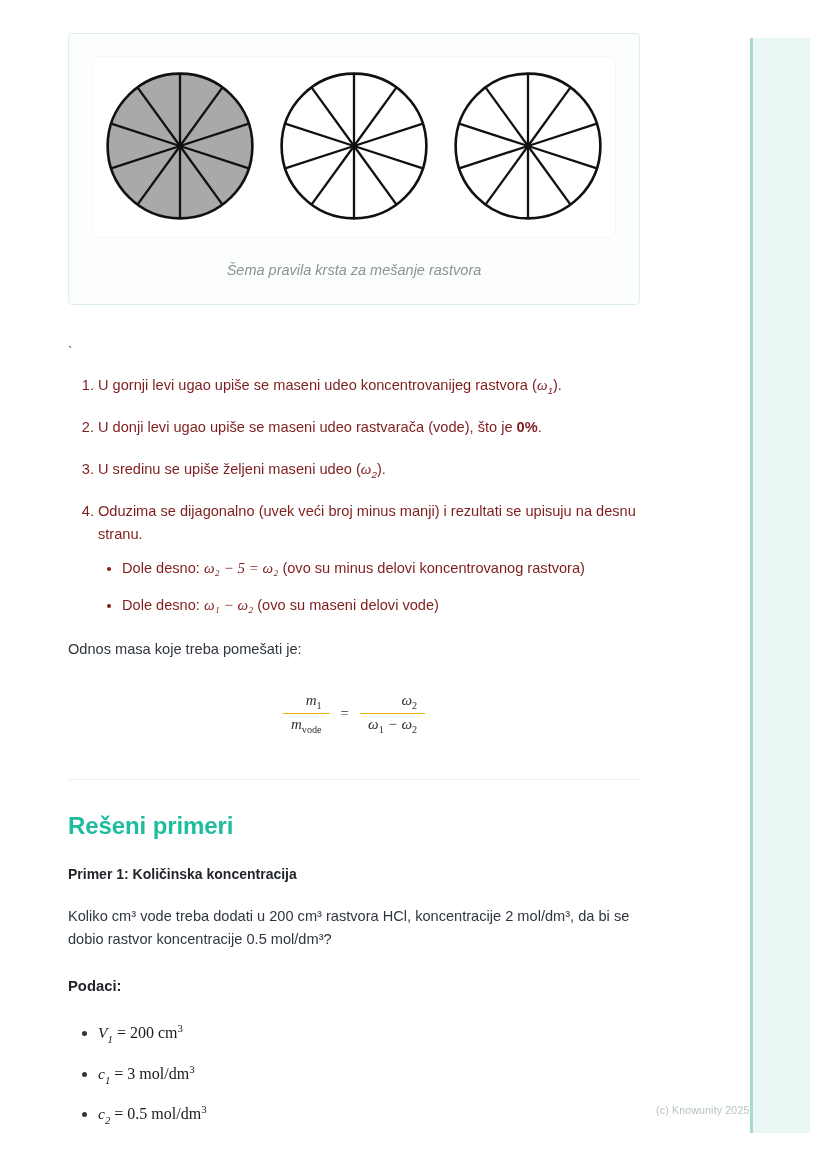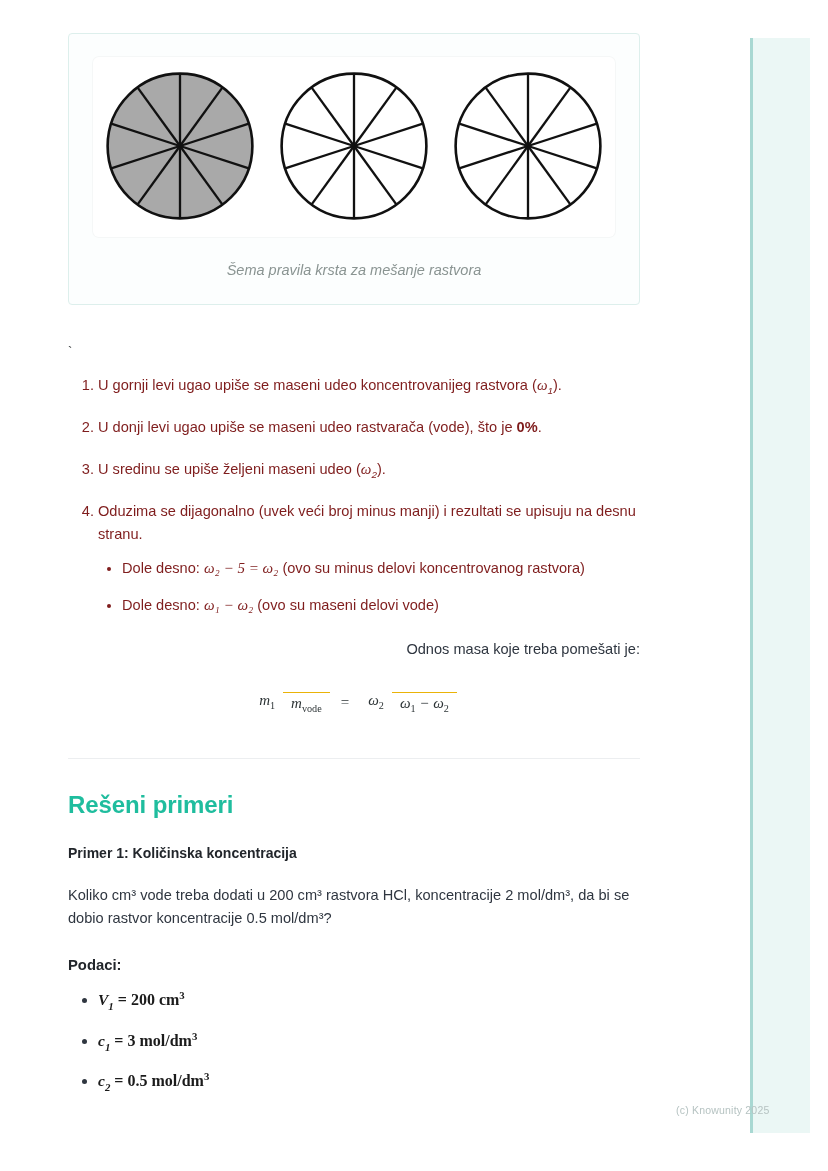--- a/index.html
+++ b/index.html
@@ -24,21 +24,21 @@
     top: 38px;
     width: 60px;
     height: 1095px;
     background: #ebf7f5;
     border-left: 3px solid #a8d8d2;
   }
 
   
   #watermark {
     position: absolute;
-    left: 676px;
+    left: 656px;
     top: 1104px;
     font-size: 10.5px;
     color: #b6c3c2;
     letter-spacing: .2px;
     white-space: nowrap;
     z-index: 5;
   }
 
   
   #content {
@@ -83,21 +83,21 @@
     height: 14px;
   }
 
   
   .para {
     margin-top: 23px;
     font-size: 14.6px;
     line-height: 1.62;
     color: #2f3640;
   }
-  .para.tight { margin-top: 21px; text-align: right; }
+  .para.tight { margin-top: 21px; }
 
   
   ol.steps {
     margin: 14px 0 0 0;
     padding-left: 30px;
     font-size: 14.6px;
     line-height: 1.62;
     color: #7f1d1d;
   }
   ol.steps > li { margin-bottom: 17px; }
@@ -119,21 +119,22 @@
   .equation {
     margin-top: 30px;
     display: flex;
     justify-content: center;
     align-items: center;
     font-family: "Liberation Serif", serif;
     font-size: 15px;
   }
   .frac {
     display: inline-flex;
-    align-items: flex-start;
+    flex-direction: column;
+    align-items: flex-end;
     vertical-align: middle;
   }
   .frac .num {
     padding: 0 8px 2px 8px;
     font-style: italic;
   }
   .frac .den {
     border-top: 1px solid #eab308;
     padding: 2px 8px 0 8px;
     font-style: italic;
@@ -167,24 +168,23 @@
   }
   .bold-lead {
     margin-top: 26px;
     font-size: 14.8px;
     font-weight: bold;
     color: #22262b;
   }
 
   
   ul.data-list {
-    margin: 16px 0 0 0;
+    margin: 28px 0 0 0;
     padding-left: 30px;
     list-style: disc;
-    font-weight: bold;
   }
   ul.data-list > li {
     margin-bottom: 18px;
     font-family: "Liberation Serif", serif;
     font-size: 16px;
     color: #1b1b1b;
   }
   ul.data-list > li::marker { color: #2f3640; }
 
   .wheel { display: block; }

